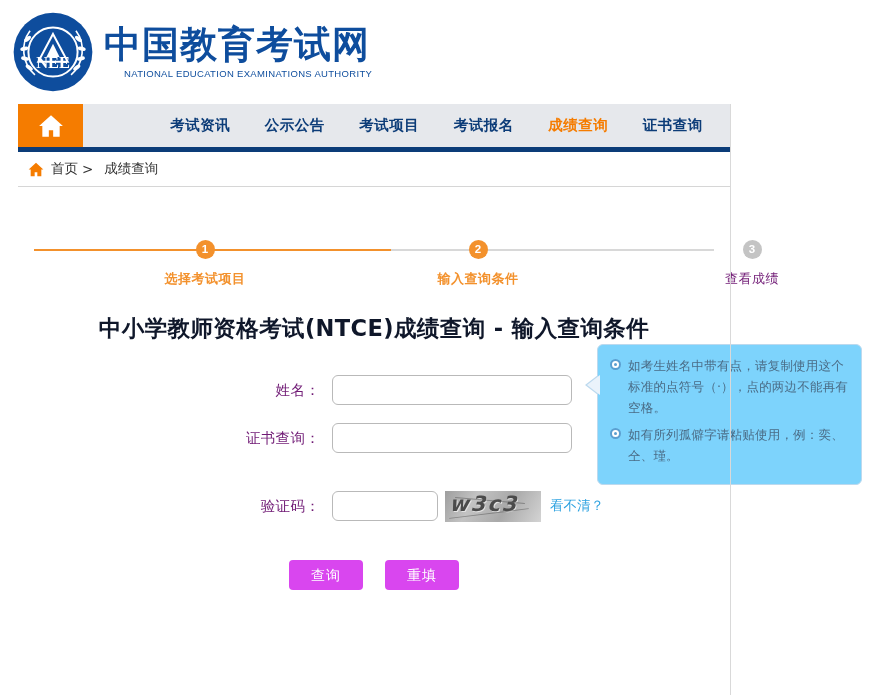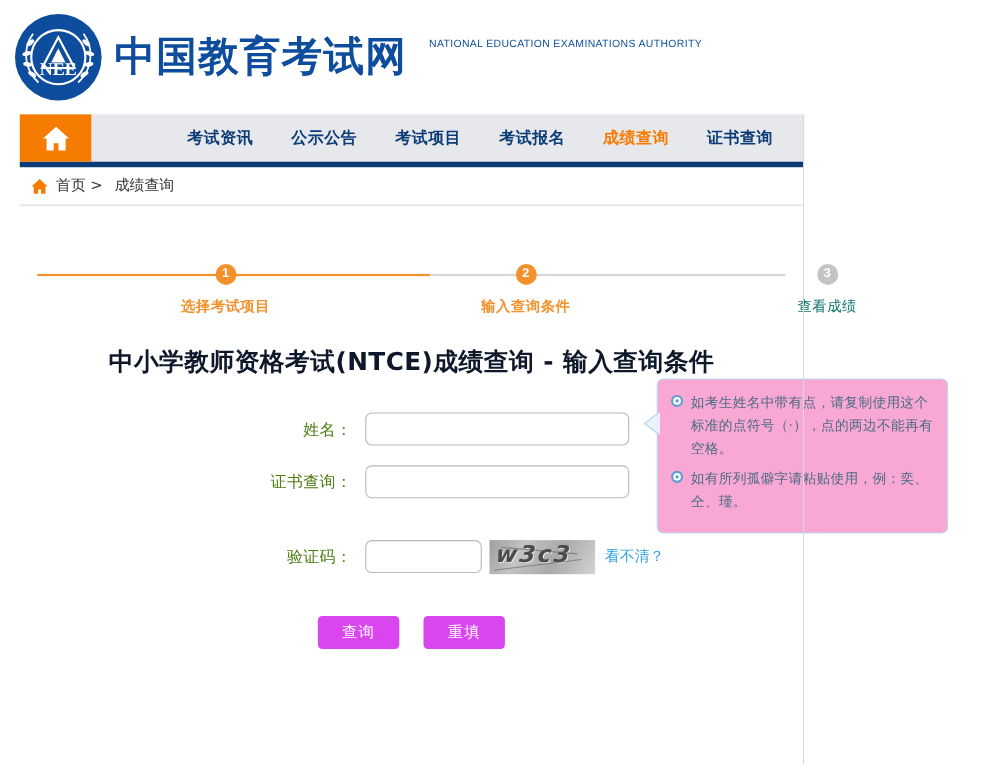--- a/index.html
+++ b/index.html
@@ -25,21 +25,21 @@
     align-items: center;
   }
   .logo-mark {
     width: 82px; height: 82px;
     margin-left: 4px;
     flex: 0 0 auto;
   }
   .logo-text {
     margin-left: 10px;
     display: flex;
-    flex-direction: row;
+    flex-direction: column;
     justify-content: center;
   }
   .logo-cn {
     font-family: "DejaVu Sans", sans-serif;
     font-size: 37px;
     font-weight: bold;
     color: #0e4d9d;
     letter-spacing: 1px;
     line-height: 1.06;
   }
@@ -141,21 +141,21 @@
   }
   .step-bubble.off { background: #c4c4c4; }
   .step-label {
     margin-top: 11px;
     font-family: "DejaVu Sans", sans-serif;
     font-size: 13px;
     font-weight: bold;
     color: #f3912c;
     letter-spacing: .5px;
   }
-  .step-label.off { color: #0f766e; font-weight: normal; }
+  .step-label.off { color: #701a75; font-weight: normal; }
 
   
   .form-title {
     margin-top: 20px;
     text-align: center;
     font-family: "DejaVu Sans", sans-serif;
     font-size: 22.5px;
     font-weight: bold;
     color: #0f172a;
     letter-spacing: .4px;
@@ -171,21 +171,21 @@
     align-items: center;
     height: 48px;
     padding-left: 214px;
   }
   .form-label {
     width: 118px;
     text-align: right;
     padding-right: 12px;
     font-family: "DejaVu Sans", sans-serif;
     font-size: 14.5px;
-    color: #4d7c0f;
+    color: #701a75;
     letter-spacing: .3px;
   }
   .txt {
     width: 240px;
     height: 30px;
     border: 1px solid #b9b9b9;
     border-radius: 6px;
     background: #fff;
     outline: none;
     font-family: "DejaVu Sans", sans-serif;
@@ -231,21 +231,21 @@
     cursor: pointer;
     text-decoration: none;
     white-space: nowrap;
   }
 
   
   .hint {
     position: absolute;
     left: 597px; top: -22px;
     width: 265px;
-    background: #f9a8d4;
+    background: #7dd3fc;
     border: 1px solid #bcd9ee;
     border-radius: 6px;
     padding: 10px 12px 12px 12px;
   }
   .hint:before, .hint:after {
     content: "";
     position: absolute;
     width: 0; height: 0;
     border-style: solid;
   }

